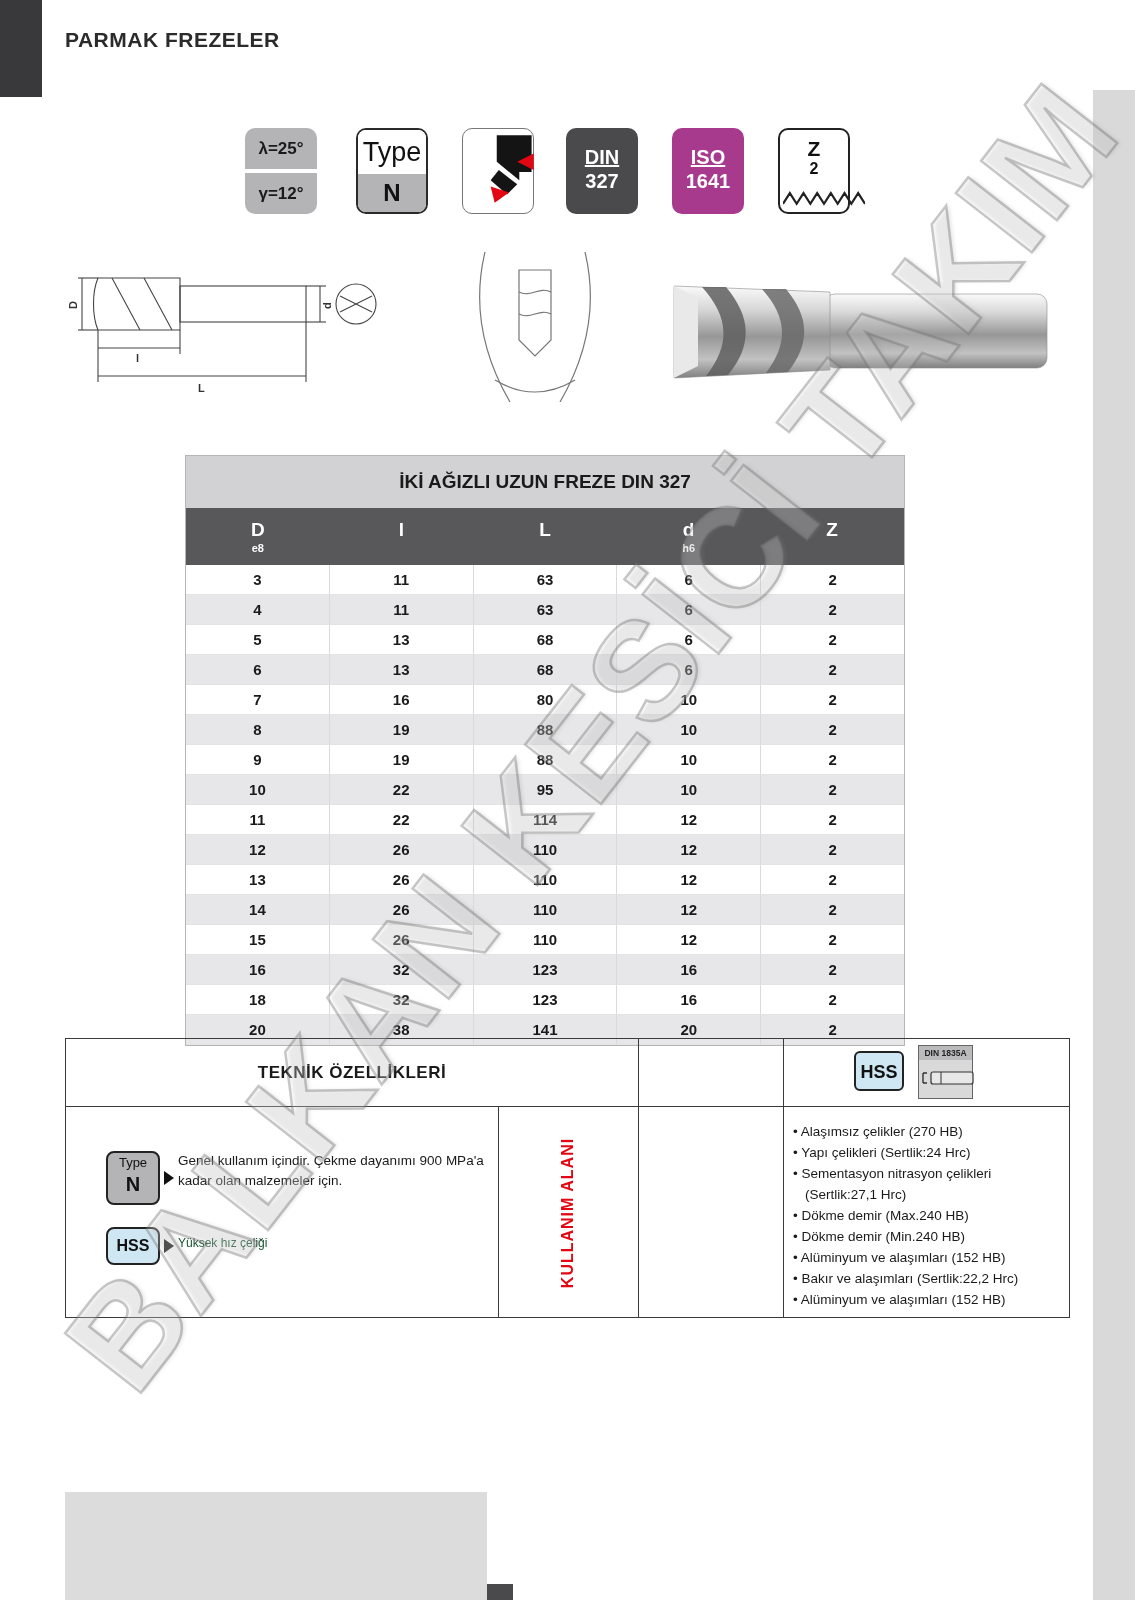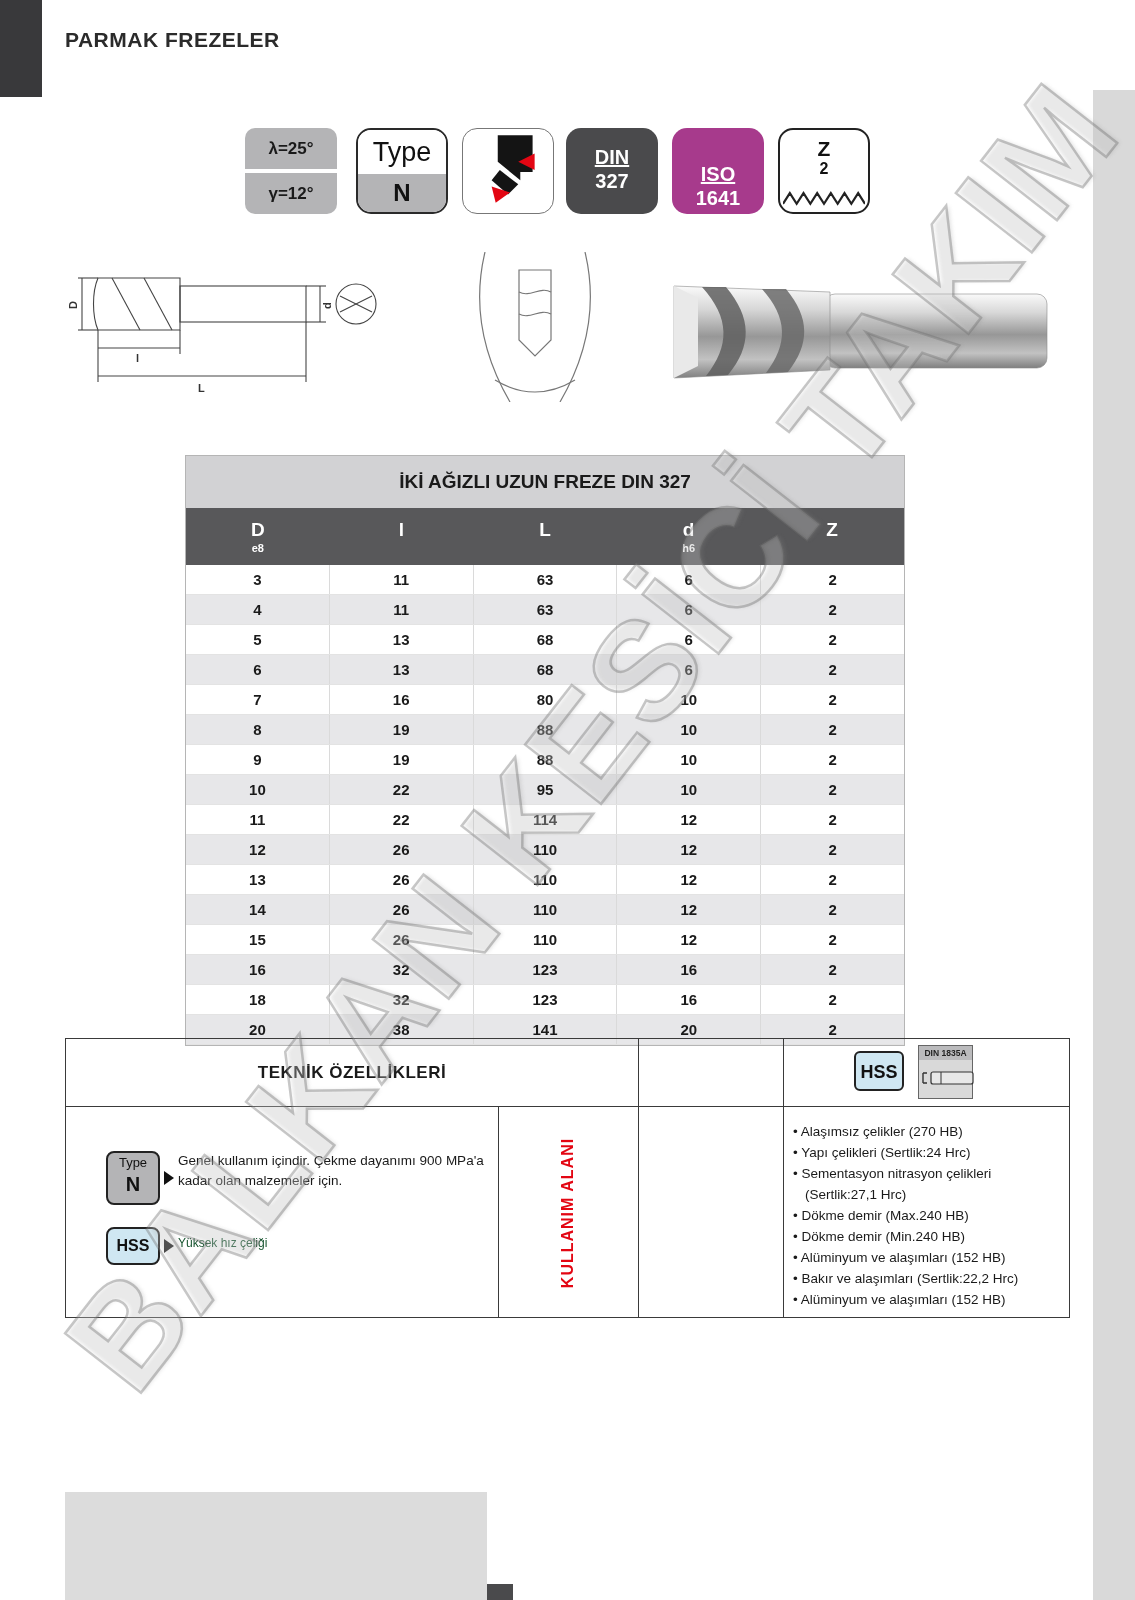--- a/index.html
+++ b/index.html
@@ -7,31 +7,31 @@
   .abs{position:absolute;}
 
   
   .corner-block{left:0;top:0;width:42px;height:97px;background:#39393b;}
   .right-strip{left:1093px;top:90px;width:42px;height:1510px;background:#d9d9d9;}
   .bottom-strip{left:65px;top:1492px;width:422px;height:108px;background:#dcdcdc;}
   .corner-mark{left:487px;top:1584px;width:26px;height:16px;background:#4a4a4c;}
   .page-title{left:65px;top:28px;margin:0;font-size:21px;font-weight:bold;color:#2b2b2b;letter-spacing:.5px;}
 
   
-  .badge{top:128px;width:92px;height:86px;border-radius:15px;box-sizing:border-box;text-align:center;}
+  .badge{top:128px;width:72px;height:86px;border-radius:10px;box-sizing:border-box;text-align:center;}
   .badge-angles{left:245px;background:#fff;}
   .angles-cell{height:41px;line-height:41px;background:#b4b4b6;font-size:17px;font-weight:bold;color:#1a1a1a;}
   .angles-cell:first-child{border-radius:10px 10px 0 0;margin-bottom:4px;}
   .angles-cell:last-child{border-radius:0 0 10px 10px;}
   .badge-type{left:356px;border:2px solid #2a2a2a;overflow:hidden;background:#fff;}
   .type-top{height:44px;line-height:44px;font-size:27px;color:#111;background:#fff;}
   .type-bottom{height:38px;line-height:38px;font-size:24px;font-weight:bold;color:#111;background:#b4b4b6;}
   .badge-cutter{left:462px;border:1.5px solid #777;background:#fff;}
   .badge-din{left:566px;background:#4a4a4c;color:#fff;padding-top:17px;}
-  .badge-iso{left:672px;background:#a73a8c;color:#fff;padding-top:34px;}
+  .badge-iso{left:672px;background:#a73a8c;color:#fff;padding-top:17px;}
   .badge-line1{font-size:20px;font-weight:bold;line-height:24px;text-decoration:underline;}
   .badge-line2{font-size:20px;font-weight:bold;line-height:24px;}
   .badge-z{left:778px;border:2.5px solid #222;background:#fff;padding-top:8px;}
   .z-line1{font-size:21px;font-weight:bold;line-height:22px;color:#111;}
   .z-line2{font-size:16px;font-weight:bold;line-height:18px;color:#111;}
   .zigzag{position:absolute;left:3px;bottom:5px;}
 
   
   .left-drawing{left:68px;top:262px;}
   .mid-drawing{left:455px;top:252px;}

